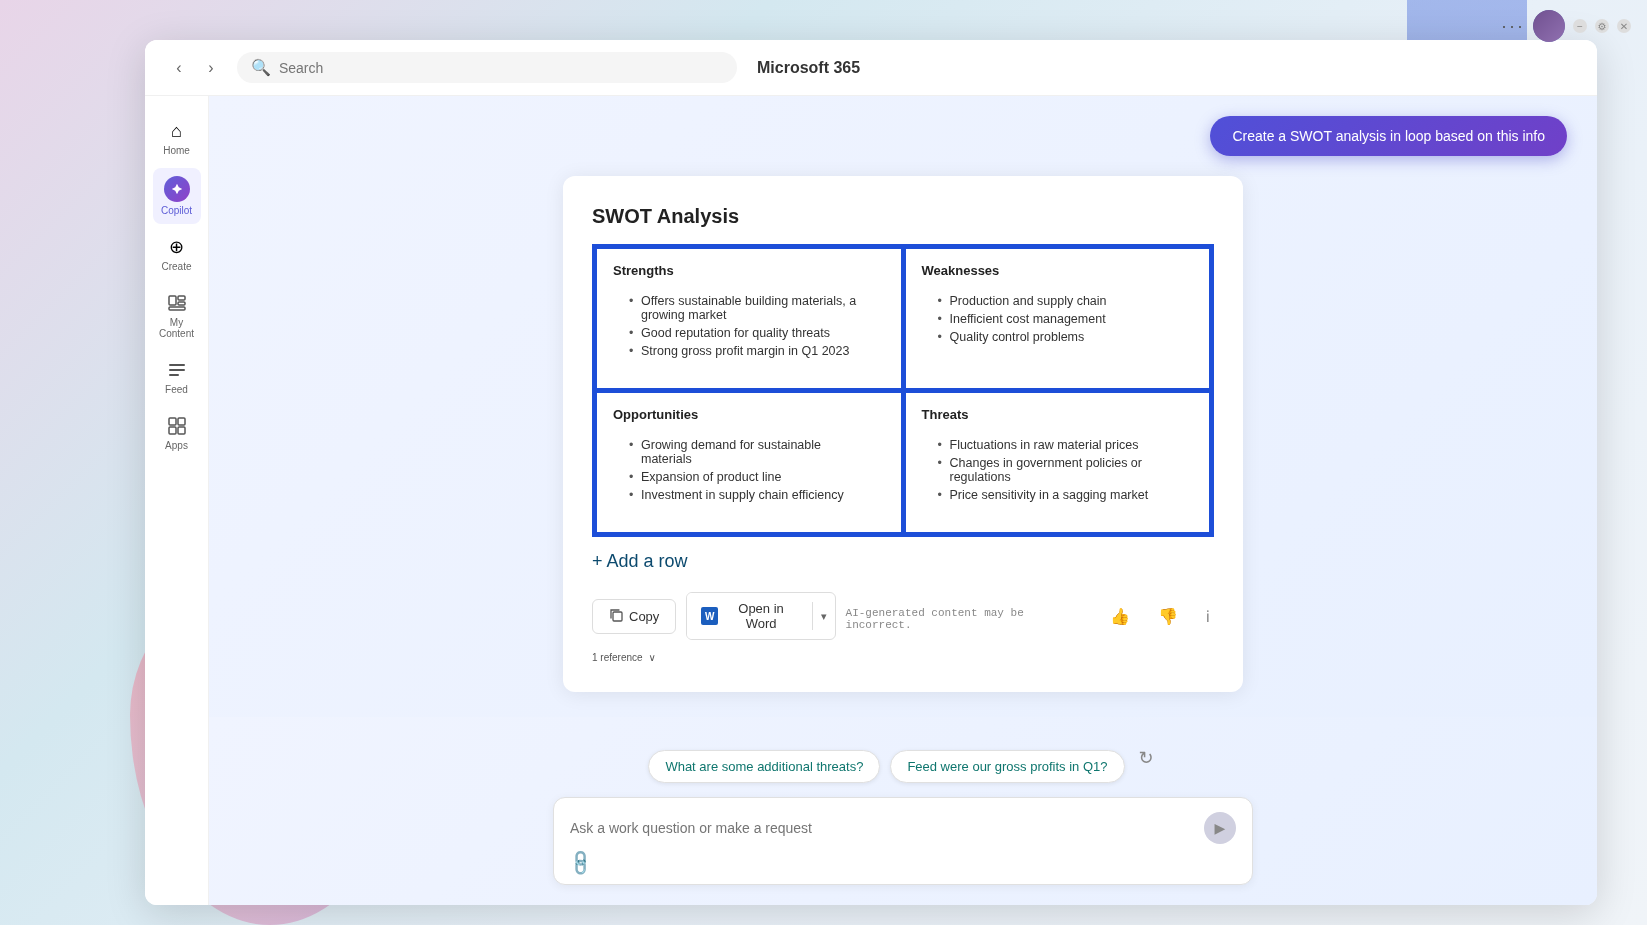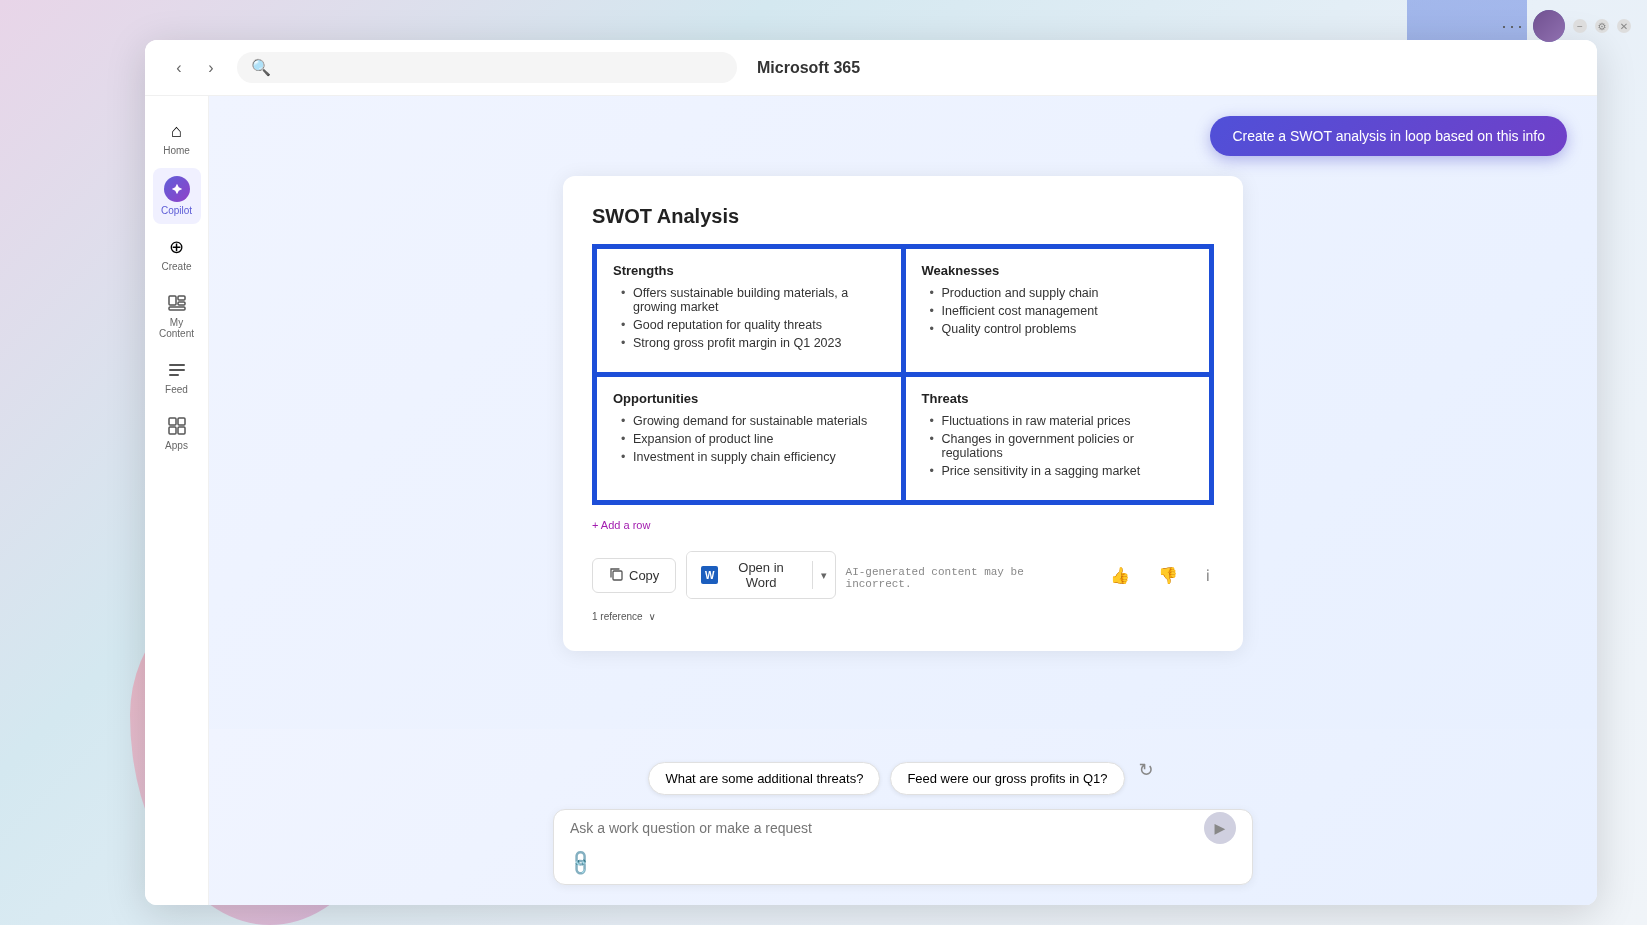--- a/index.html
+++ b/index.html
@@ -249,42 +249,42 @@
     }
     .swot-section-title {
       font-weight: 600;
       font-size: 13px;
       color: #222;
       margin-bottom: 8px;
     }
     .swot-list {
       list-style: none;
       padding: 0;
-      margin: 8px;
+      margin: 16px;
     }
     .swot-list li {
       font-size: 12.5px;
       color: #333;
       margin-bottom: 4px;
       padding-left: 12px;
       position: relative;
     }
     .swot-list li::before {
       content: '•';
       position: absolute;
       left: 0;
       color: #555;
     }
 
     .add-row-link {
       display: flex;
       align-items: center;
       gap: 6px;
-      color: #a21caf;
-      font-size: 11px;
+      color: #0c4a6e;
+      font-size: 18px;
       margin-top: 10px;
       cursor: pointer;
       padding: 4px 0;
     }
 
     
     .card-actions {
       display: flex;
       align-items: center;
       gap: 10px;
@@ -388,38 +388,38 @@
       margin-bottom: 14px;
       justify-content: center;
       align-items: center;
     }
     .suggestion-chip {
       background: white;
       border: 1.5px solid #e0e0e0;
       border-radius: 20px;
       padding: 8px 16px;
       font-size: 13px;
-      color: #000000;
+      color: #0f766e;
       cursor: pointer;
       box-shadow: 0 1px 4px rgba(0,0,0,0.08);
       margin-top: 17px;
     }
     .refresh-icon {
       color: #888;
       font-size: 18px;
       cursor: pointer;
       padding: 4px;
     }
 
     
     .input-container {
       background: white;
       border: 1.5px solid #e0e0e0;
       border-radius: 12px;
-      padding: 2px 16px 10px;
+      padding: 14px 16px 10px;
       box-shadow: 0 2px 10px rgba(0,0,0,0.06);
       max-width: 700px;
       margin: 0 auto;
     }
     .input-row {
       display: flex;
       align-items: center;
     }
     .chat-input {
       flex: 1;
@@ -478,20 +478,21 @@
 
 <div class="app-window">
 
   <div class="top-bar">
     <div class="nav-arrows">
       <button class="nav-arrow">‹</button>
       <button class="nav-arrow">›</button>
     </div>
     <div class="search-bar">
       <span>🔍</span>
+      <input type="text" placeholder="Search" style="">
     </div>
     <span class="app-title">Microsoft 365</span>
   </div>
 
   <div class="app-body">
 
     <div class="sidebar">
       <div class="sidebar-item">
         <div class="sidebar-icon">⌂</div>
         <span class="sidebar-label">Home</span>

